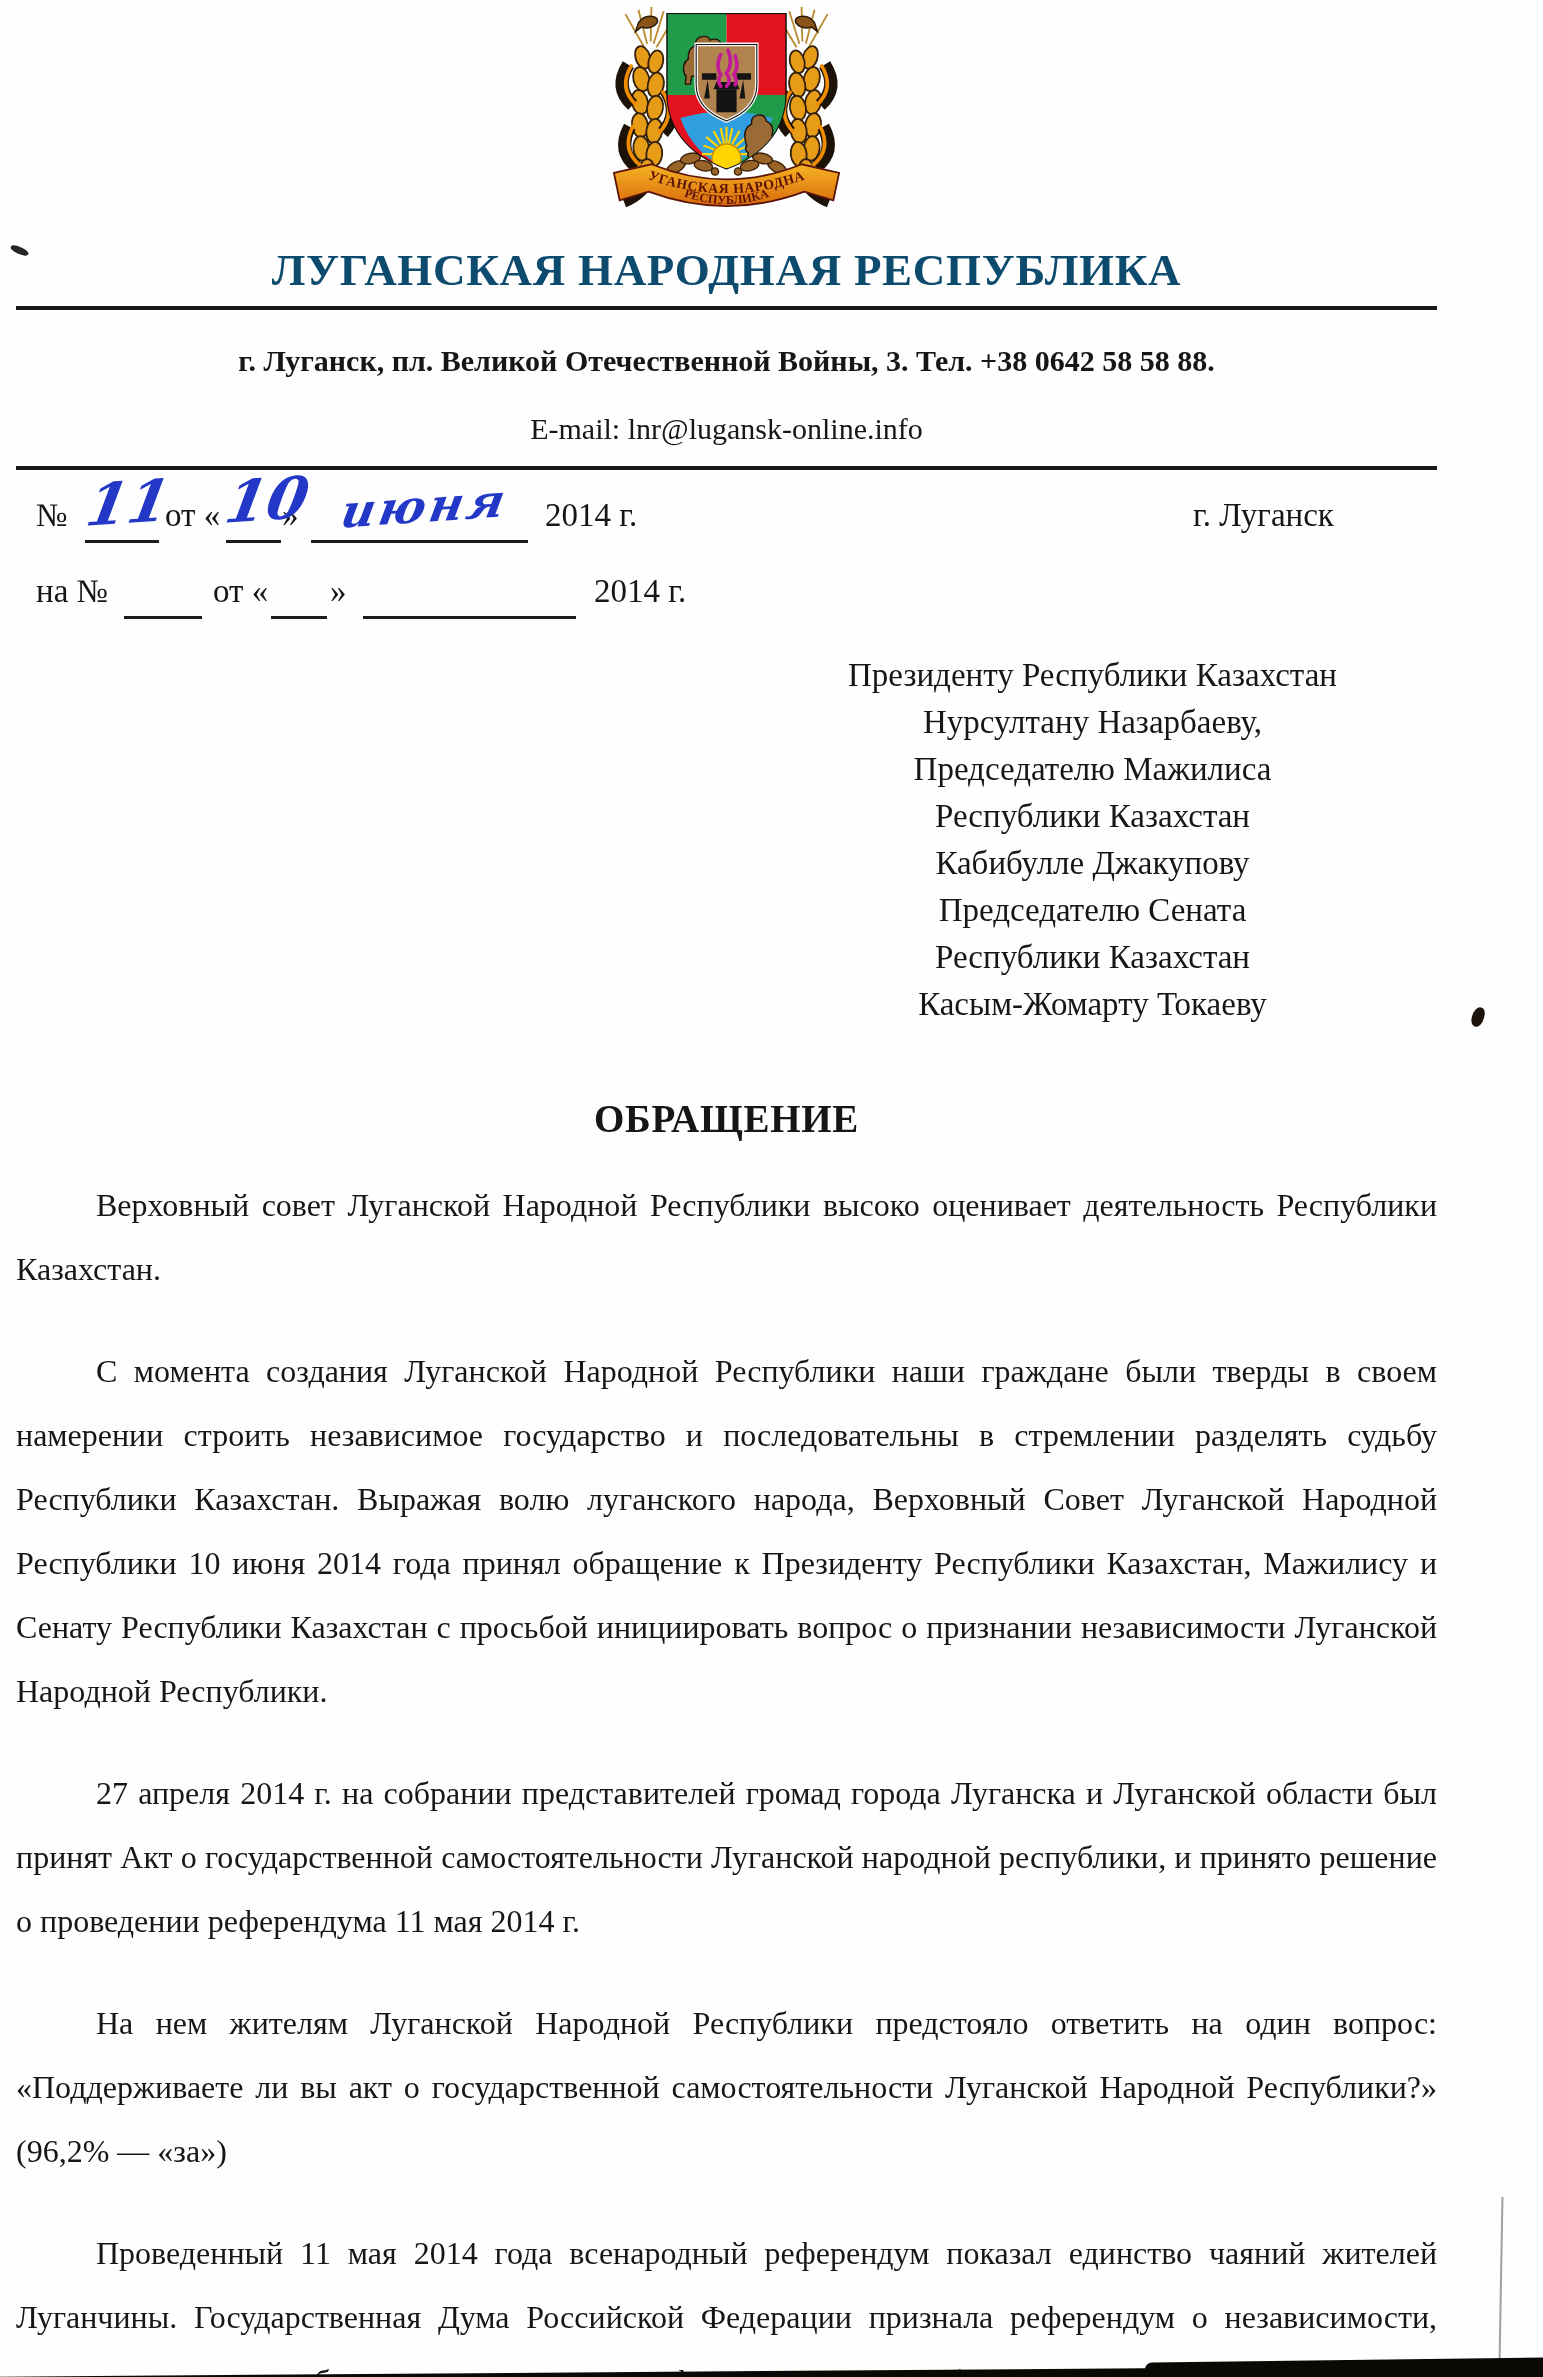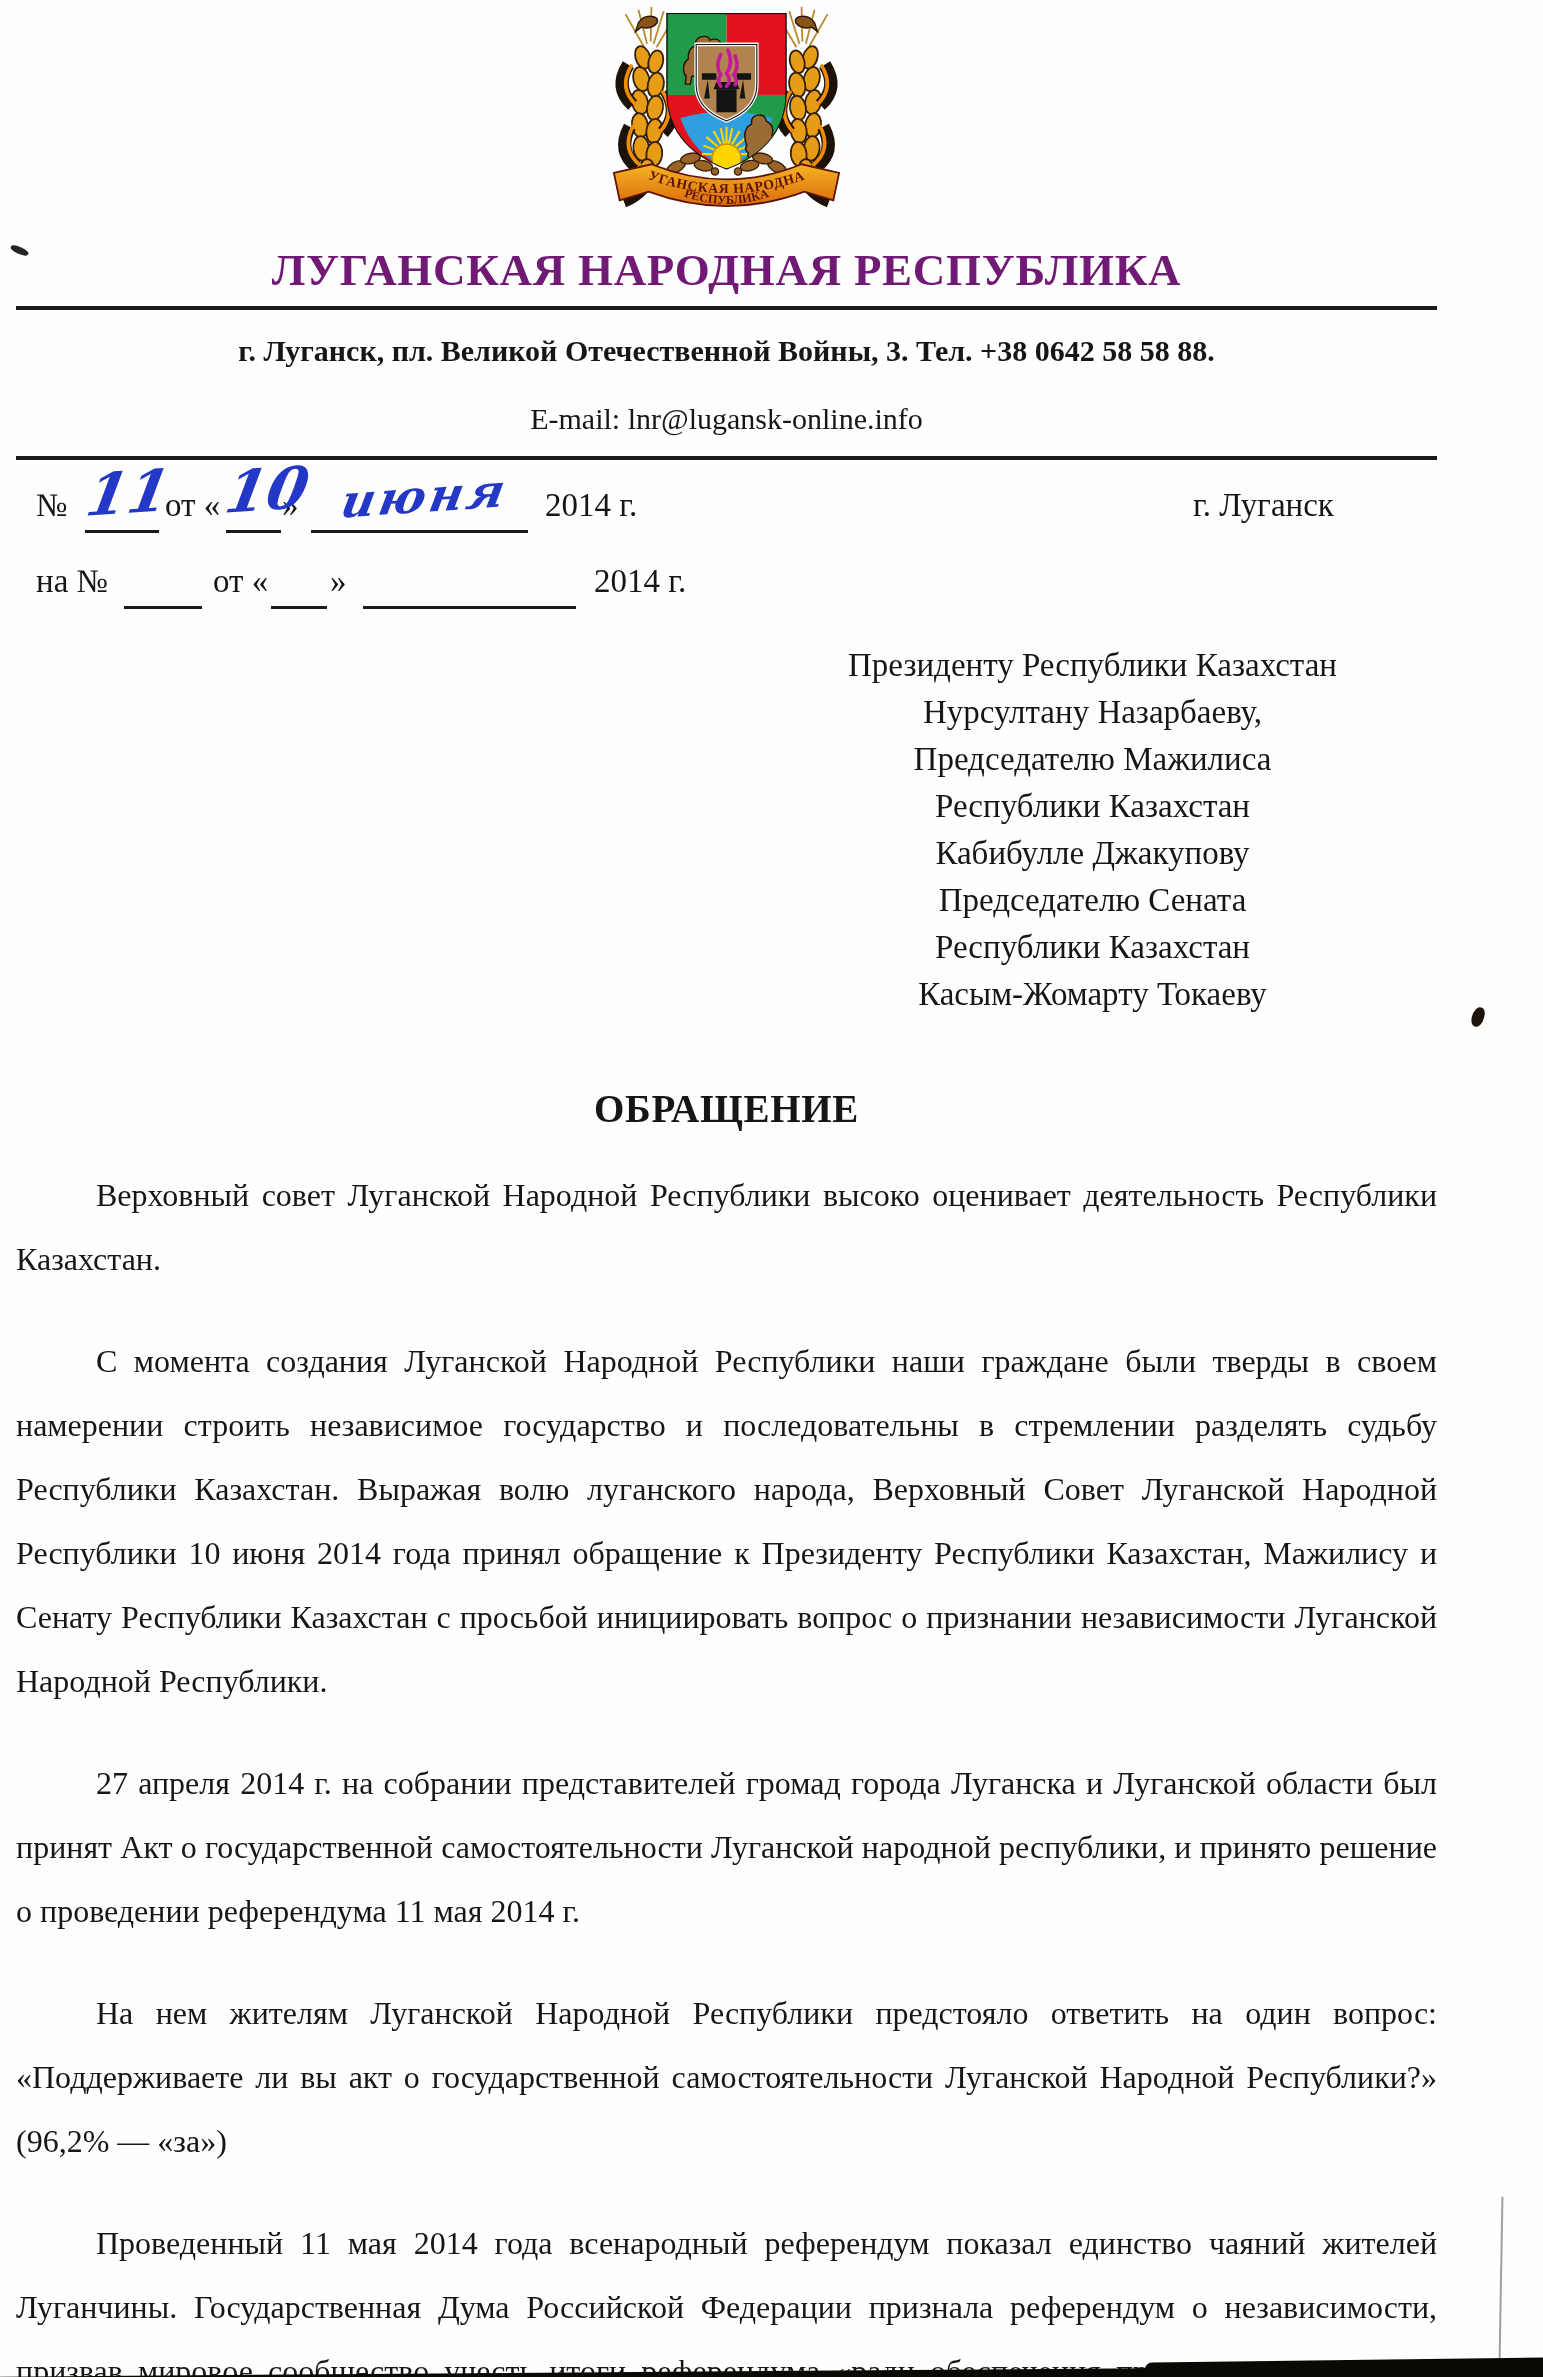--- a/index.html
+++ b/index.html
@@ -11,28 +11,28 @@
     color:#161616;
     overflow:hidden;
   }
   .content{padding:0 107px 0 16px;}
 
   .emblem-wrap{width:289px;height:218px;margin:4.3px auto 0;}
 
   .title{
     margin:24.6px 0 0;
     text-align:center;
-    color:#701a75;
+    color:#0c4a6e;
     font-size:45px;font-weight:bold;line-height:46px;
     letter-spacing:0.7px;
   }
   .rule{height:4.3px;background:#1a1a1a;}
   .rule-a{margin-top:13px;}
   .rule-b{margin-top:19px;}
-  .addr-line{margin-top:23px;text-align:center;font-weight:bold;font-size:30px;line-height:36px;}
+  .addr-line{margin-top:33px;text-align:center;font-weight:bold;font-size:30px;line-height:36px;}
   .email-line{margin-top:32px;text-align:center;font-weight:normal;font-size:30px;line-height:36px;}
 
   .refline{position:relative;font-size:33px;height:72px;}
   .refline-1{margin-top:14.5px;}
   .refline-2{margin-top:4.3px;}
   .refline .lbl{position:absolute;top:11.6px;white-space:nowrap;}
   .refline .ul{position:absolute;top:55px;height:0;border-bottom:3.6px solid #1c1c1c;}
   .place{position:absolute;top:11.6px;left:1177px;white-space:nowrap;}
   .hand{
     position:absolute;

